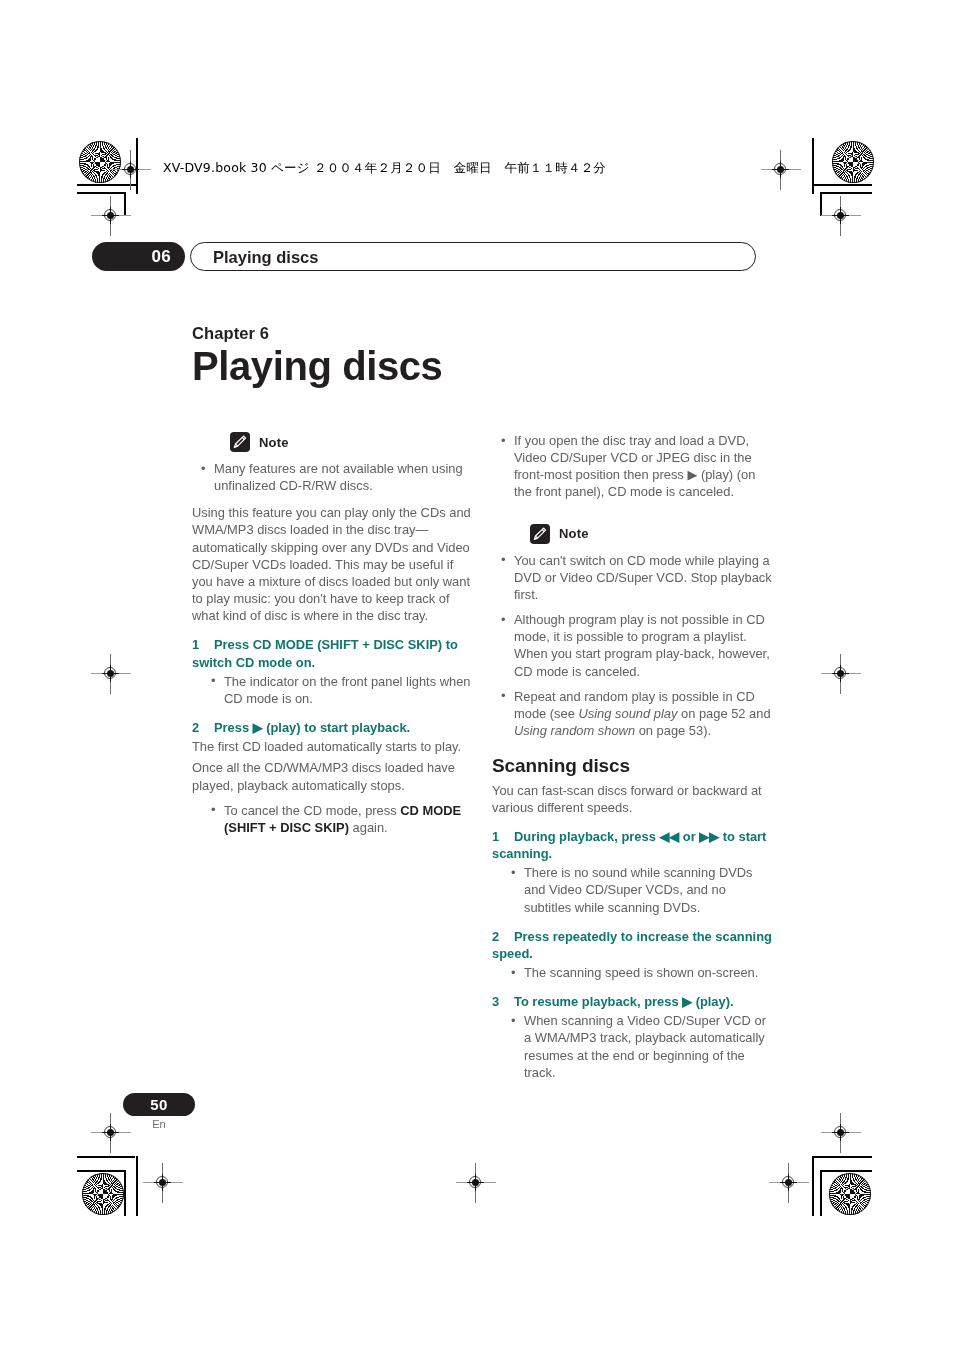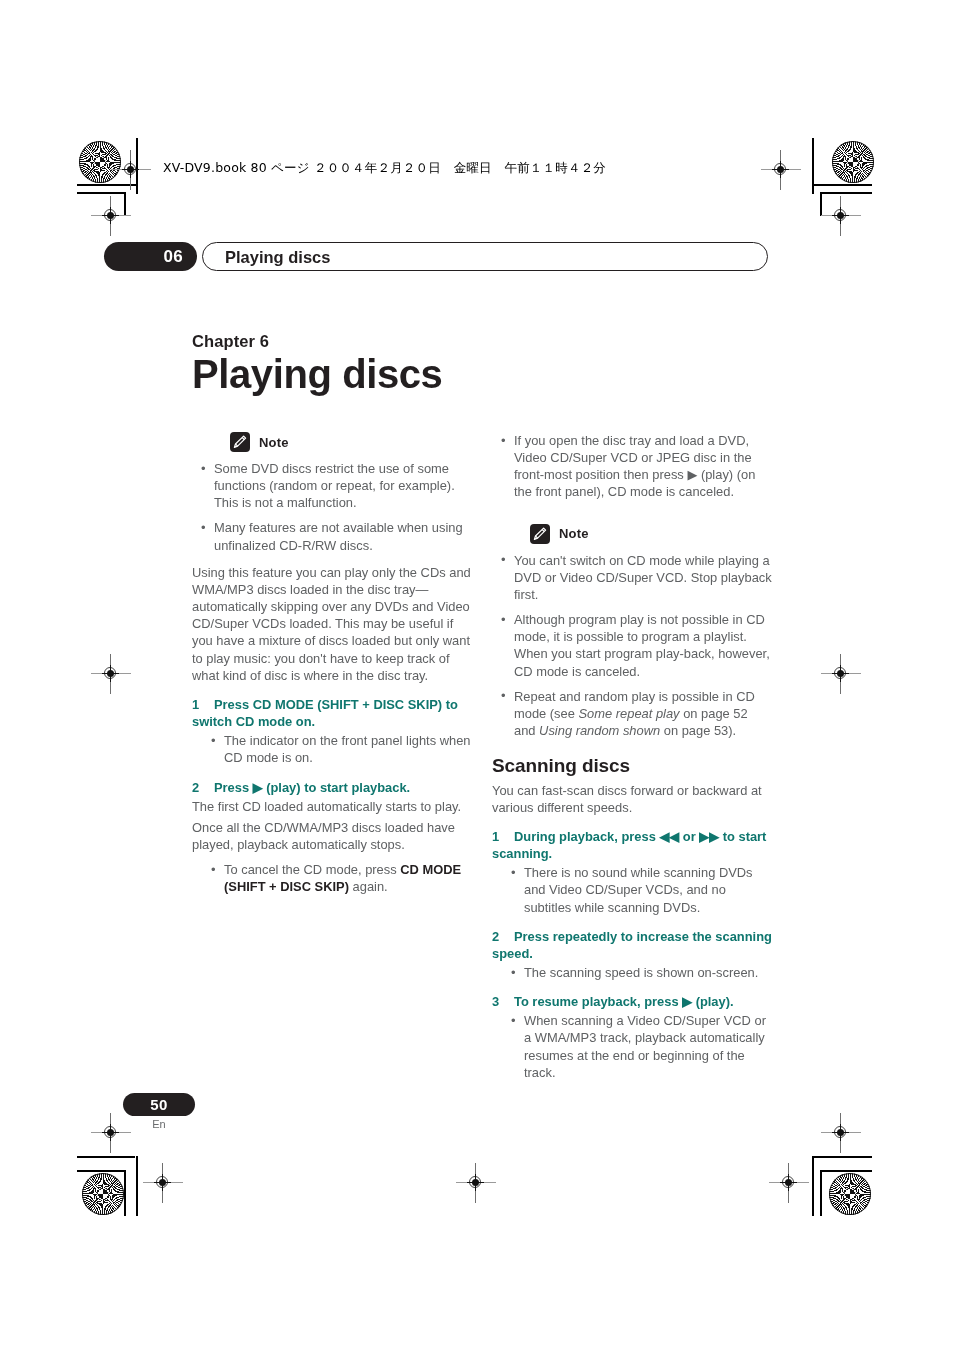--- a/index.html
+++ b/index.html
@@ -84,21 +84,21 @@
     font-family: "DejaVu Sans", sans-serif;
     font-size: 12.5px;
     letter-spacing: 0.2px;
     color: #000;
     white-space: nowrap;
   }
 
   
   .running-head {
     position: absolute;
-    left: 104px;
+    left: 92px;
     top: 242px;
     width: 664px;
     height: 47px;
   }
   .chapter-pill {
     position: absolute;
     left: 0; top: 0;
     width: 93px; height: 29px;
     background: #231f20;
     border-radius: 14.5px;
@@ -127,21 +127,21 @@
     transform: translateY(-50%);
     font-weight: bold;
     font-size: 16.5px;
     color: #231f20;
   }
 
   
   .content {
     position: absolute;
     left: 192px;
-    top: 332px;
+    top: 324px;
     width: 580px;
   }
   .chapter-label {
     font-size: 16.5px;
     font-weight: bold;
     color: #231f20;
     letter-spacing: 0.1px;
     margin: 0;
   }
   .chapter-title {
@@ -396,21 +396,21 @@
   <div class="reg-target" style="left:778px; top:1172px;">
     <div class="hline"></div>
       <div class="vline"></div>
     <div class="ring"></div>
       <div class="cross-h"></div>
       <div class="cross-v"></div>
       <div class="dot"></div>
   </div>
 </div>
 
-<div class="book-stamp">XV-DV9.book 80 ページ  ２００４年２月２０日　金曜日　午前１１時４２分</div>
+<div class="book-stamp">XV-DV9.book 30 ページ  ２００４年２月２０日　金曜日　午前１１時４２分</div>
 
 <div class="running-head">
   <div class="chapter-pill">
     <span>06</span>
   </div>
   <div class="head-capsule">
     <span>Playing discs</span>
   </div>
 </div>
 
@@ -428,21 +428,20 @@
         <svg width="16" height="16" viewBox="0 0 16 16" aria-hidden="true">
           <path d="M11.6 2.1 L13.6 4.1 L5.6 12.1 L2.4 13.4 L3.5 10.0 Z" fill="none" stroke="#ffffff" stroke-width="1.25" stroke-linejoin="round"></path>
           <path d="M3.5 10.0 L5.6 12.1" fill="none" stroke="#ffffff" stroke-width="1.1"></path>
           <path d="M10.2 3.5 L12.2 5.5" fill="none" stroke="#ffffff" stroke-width="1.1"></path>
         </svg>
       </span>
       <span class="note-label">Note</span>
     </div>
 
     <ul class="bullets">
-      <li>Some DVD discs restrict the use of some functions (random or repeat, for example). This is not a malfunction.</li>
       <li>Many features are not available when using unfinalized CD-R/RW discs.</li>
     </ul>
 
     <p class="body">Using this feature you can play only the CDs and WMA/MP3 discs loaded in the disc tray—automatically skipping over any DVDs and Video CD/Super VCDs loaded. This may be useful if you have a mixture of discs loaded but only want to play music: you don't have to keep track of what kind of disc is where in the disc tray.</p>
 
     <p class="step"><span class="num">1</span><span>Press CD MODE (SHIFT + DISC SKIP) to switch CD mode on.</span></p>
     <ul class="bullets indent">
       <li>The indicator on the front panel lights when CD mode is on.</li>
     </ul>
 
@@ -469,21 +468,21 @@
           <path d="M3.5 10.0 L5.6 12.1" fill="none" stroke="#ffffff" stroke-width="1.1"></path>
           <path d="M10.2 3.5 L12.2 5.5" fill="none" stroke="#ffffff" stroke-width="1.1"></path>
         </svg>
       </span>
       <span class="note-label">Note</span>
     </div>
 
     <ul class="bullets">
       <li>You can't switch on CD mode while playing a DVD or Video CD/Super VCD. Stop playback first.</li>
       <li>Although program play is not possible in CD mode, it is possible to program a playlist. When you start program play-back, however, CD mode is canceled.</li>
-      <li><span>Repeat and random play is possible in CD mode (see </span><i class="italic-inline">Some repeat play</i><span> on page 52 and </span><i class="italic-inline">Using random shown</i><span> on page 53).</span></li>
+      <li><span>Repeat and random play is possible in CD mode (see </span><i class="italic-inline">Using sound play</i><span> on page 52 and </span><i class="italic-inline">Using random shown</i><span> on page 53).</span></li>
     </ul>
 
     <h2 class="sect">Scanning discs</h2>
     <p class="body">You can fast-scan discs forward or backward at various different speeds.</p>
 
     <p class="step"><span class="num">1</span><span>During playback, press ◀◀ or ▶▶ to start scanning.</span></p>
     <ul class="bullets indent">
       <li>There is no sound while scanning DVDs and Video CD/Super VCDs, and no subtitles while scanning DVDs.</li>
     </ul>
 

